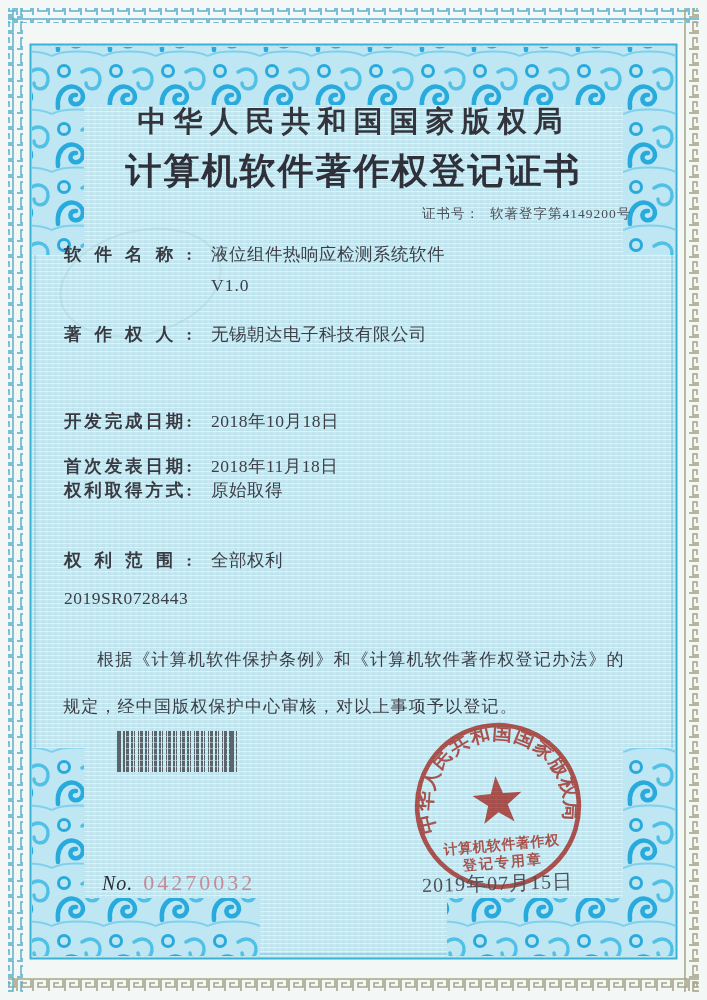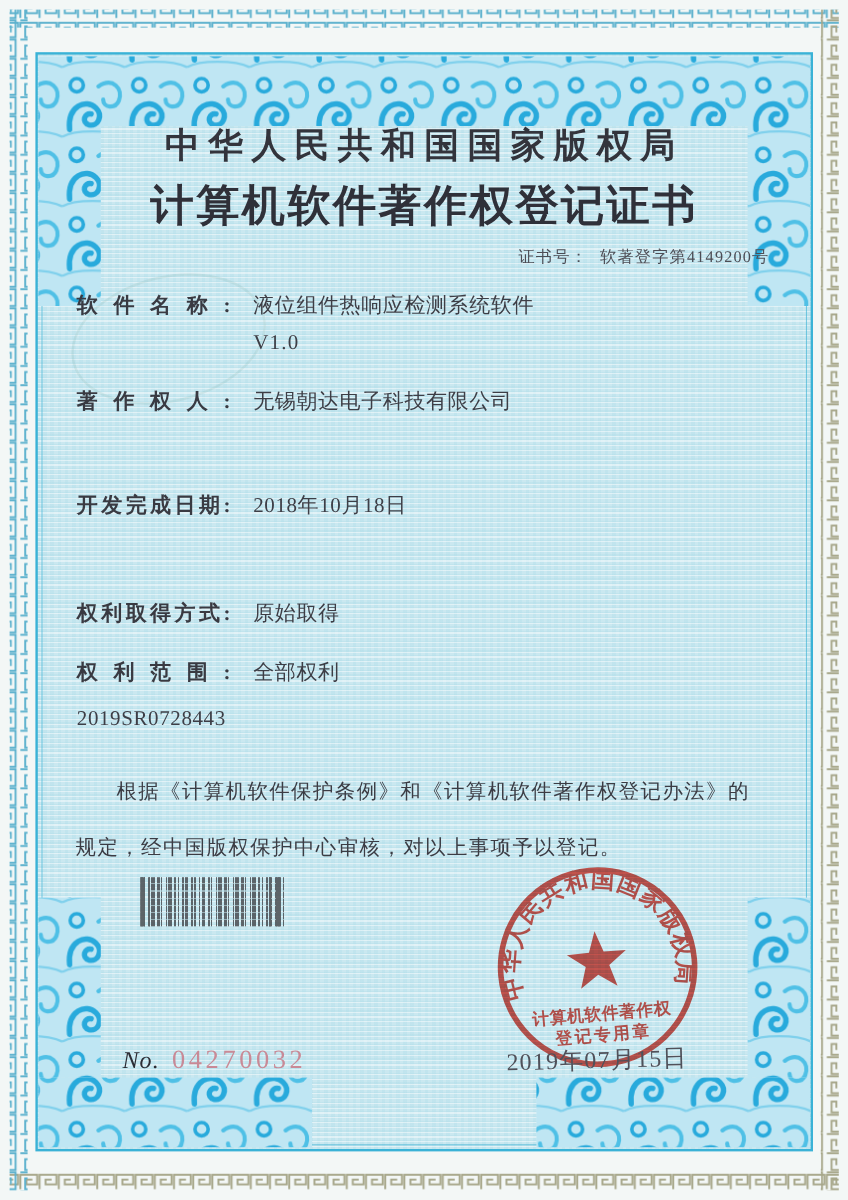--- a/index.html
+++ b/index.html
@@ -20,34 +20,34 @@
 
   .authority {
     top:102px; left:0; width:707px; text-align:center;
     font-size:29px; font-weight:bold; letter-spacing:7px; color:#33343c;
   }
   .cert-title {
     top:147px; left:0; width:707px; text-align:center;
     font-size:36px; font-weight:bold; letter-spacing:2px; color:#2f3039;
   }
   .cert-no {
-    top:205px; left:432px; font-size:13.5px; letter-spacing:1px; color:#4c4d55;
+    top:205px; left:422px; font-size:13.5px; letter-spacing:1px; color:#4c4d55;
   }
   .cert-no .v { margin-left:10px; }
 
   .row { position:absolute; left:64px; display:flex; gap:19px; font-size:17.5px; }
   .flabel {
     flex:none; width:128px; font-weight:bold; color:#393a42;
     text-align:justify; text-align-last:justify;
   }
   .fvalue { color:#3d3e46; letter-spacing:0.5px; white-space:nowrap; }
   .fvalue .line2 { display:block; margin-top:9px; letter-spacing:1px; }
 
   .r0 { top:242px; } .r1 { top:322px; } .r2 { top:409px; }
-  .r3 { top:454px; } .r4 { top:499px; } .r5 { top:548px; } .r6 { top:588px; }
+  .r3 { top:454px; } .r4 { top:478px; } .r5 { top:548px; } .r6 { top:588px; }
 
   .statement {
     position:absolute; left:63px; top:636px; width:575px;
     font-size:17px; line-height:47px; color:#3b3c44;
     text-indent:2em; letter-spacing:1.2px;
   }
 
   .ghost-seal {
     position:absolute; left:58px; top:230px; width:165px; height:105px;
     border:2px solid rgba(140,185,180,0.22); border-radius:50%;
@@ -152,20 +152,24 @@
   <div class="row r1">
     <span class="flabel">著作权人:</span>
     <span class="fvalue">无锡朝达电子科技有限公司</span>
   </div>
 
   <div class="row r2">
     <span class="flabel">开发完成日期:</span>
     <span class="fvalue">2018年10月18日</span>
   </div>
 
+  <div class="row r3">
+    <span class="flabel">首次发表日期:</span>
+    <span class="fvalue">2018年11月18日</span>
+  </div>
 
   <div class="row r4">
     <span class="flabel">权利取得方式:</span>
     <span class="fvalue">原始取得</span>
   </div>
 
   <div class="row r5">
     <span class="flabel">权利范围:</span>
     <span class="fvalue">全部权利</span>
   </div>

